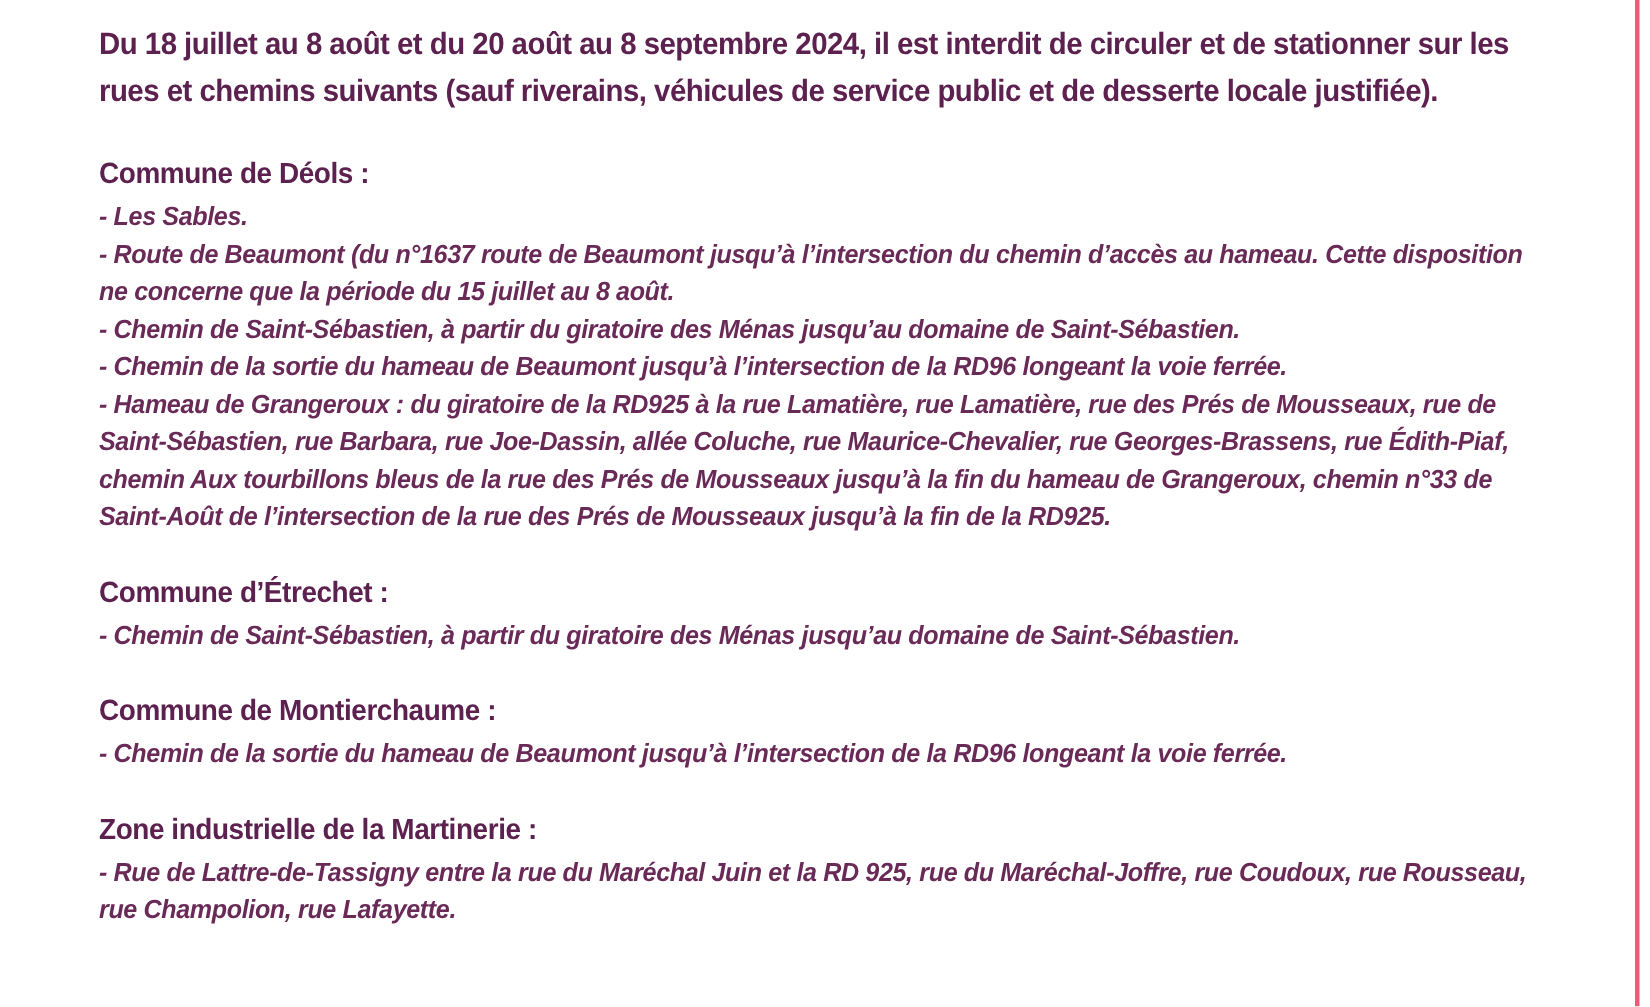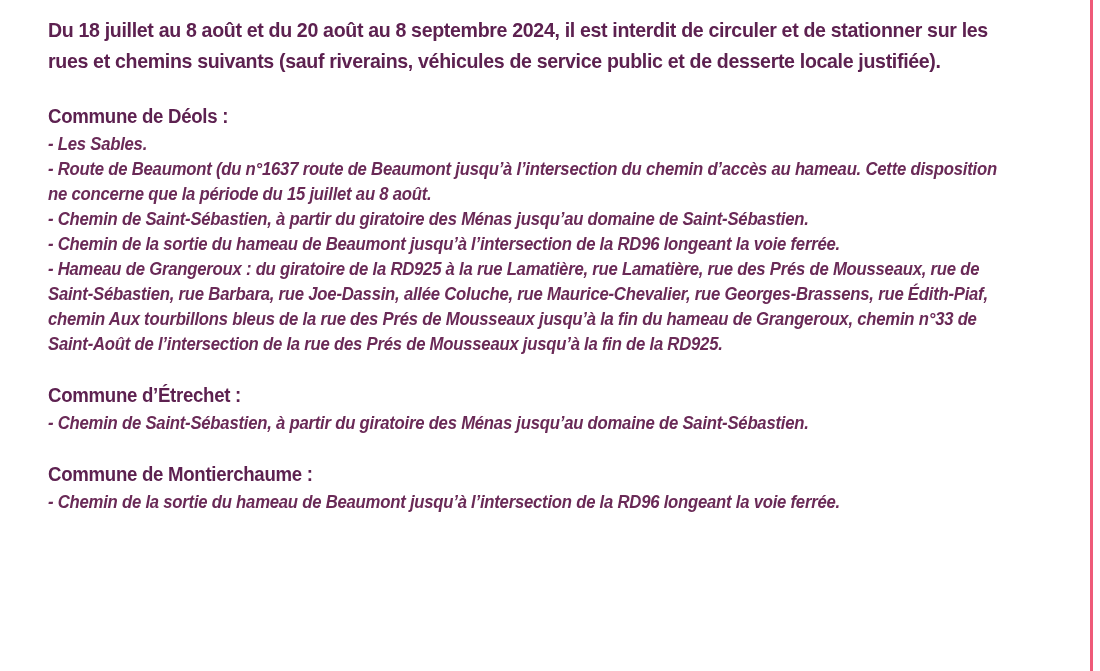--- a/index.html
+++ b/index.html
@@ -22,21 +22,21 @@
     position: absolute;
     top: 0;
     bottom: 0;
     left: 1090px;
     width: 3px;
     background: #ef5a78;
   }
 
   .notice {
     position: absolute;
-    left: 48px;
+    left: 66px;
     top: 14px;
     width: 1010px;
   }
 
   
   .intro {
     font-size: 20.5px;
     font-weight: bold;
     font-style: normal;
     line-height: 31px;
@@ -106,14 +106,20 @@
     </p>
   </div>
 
   <div class="section">
     <h2 class="section-heading">Commune de Montierchaume :</h2>
     <p class="section-body">
       <span class="entry">- Chemin de la sortie du hameau de Beaumont jusqu’à l’intersection de la RD96 longeant la voie ferrée.</span>
     </p>
   </div>
 
+  <div class="section">
+    <h2 class="section-heading">Zone industrielle de la Martinerie :</h2>
+    <p class="section-body">
+      <span class="entry">- Rue de Lattre-de-Tassigny entre la rue du Maréchal Juin et la RD 925, rue du Maréchal-Joffre, rue Coudoux, rue Rousseau, rue Champolion, rue Lafayette.</span>
+    </p>
+  </div>
 
 </div>
 
 </body></html>

